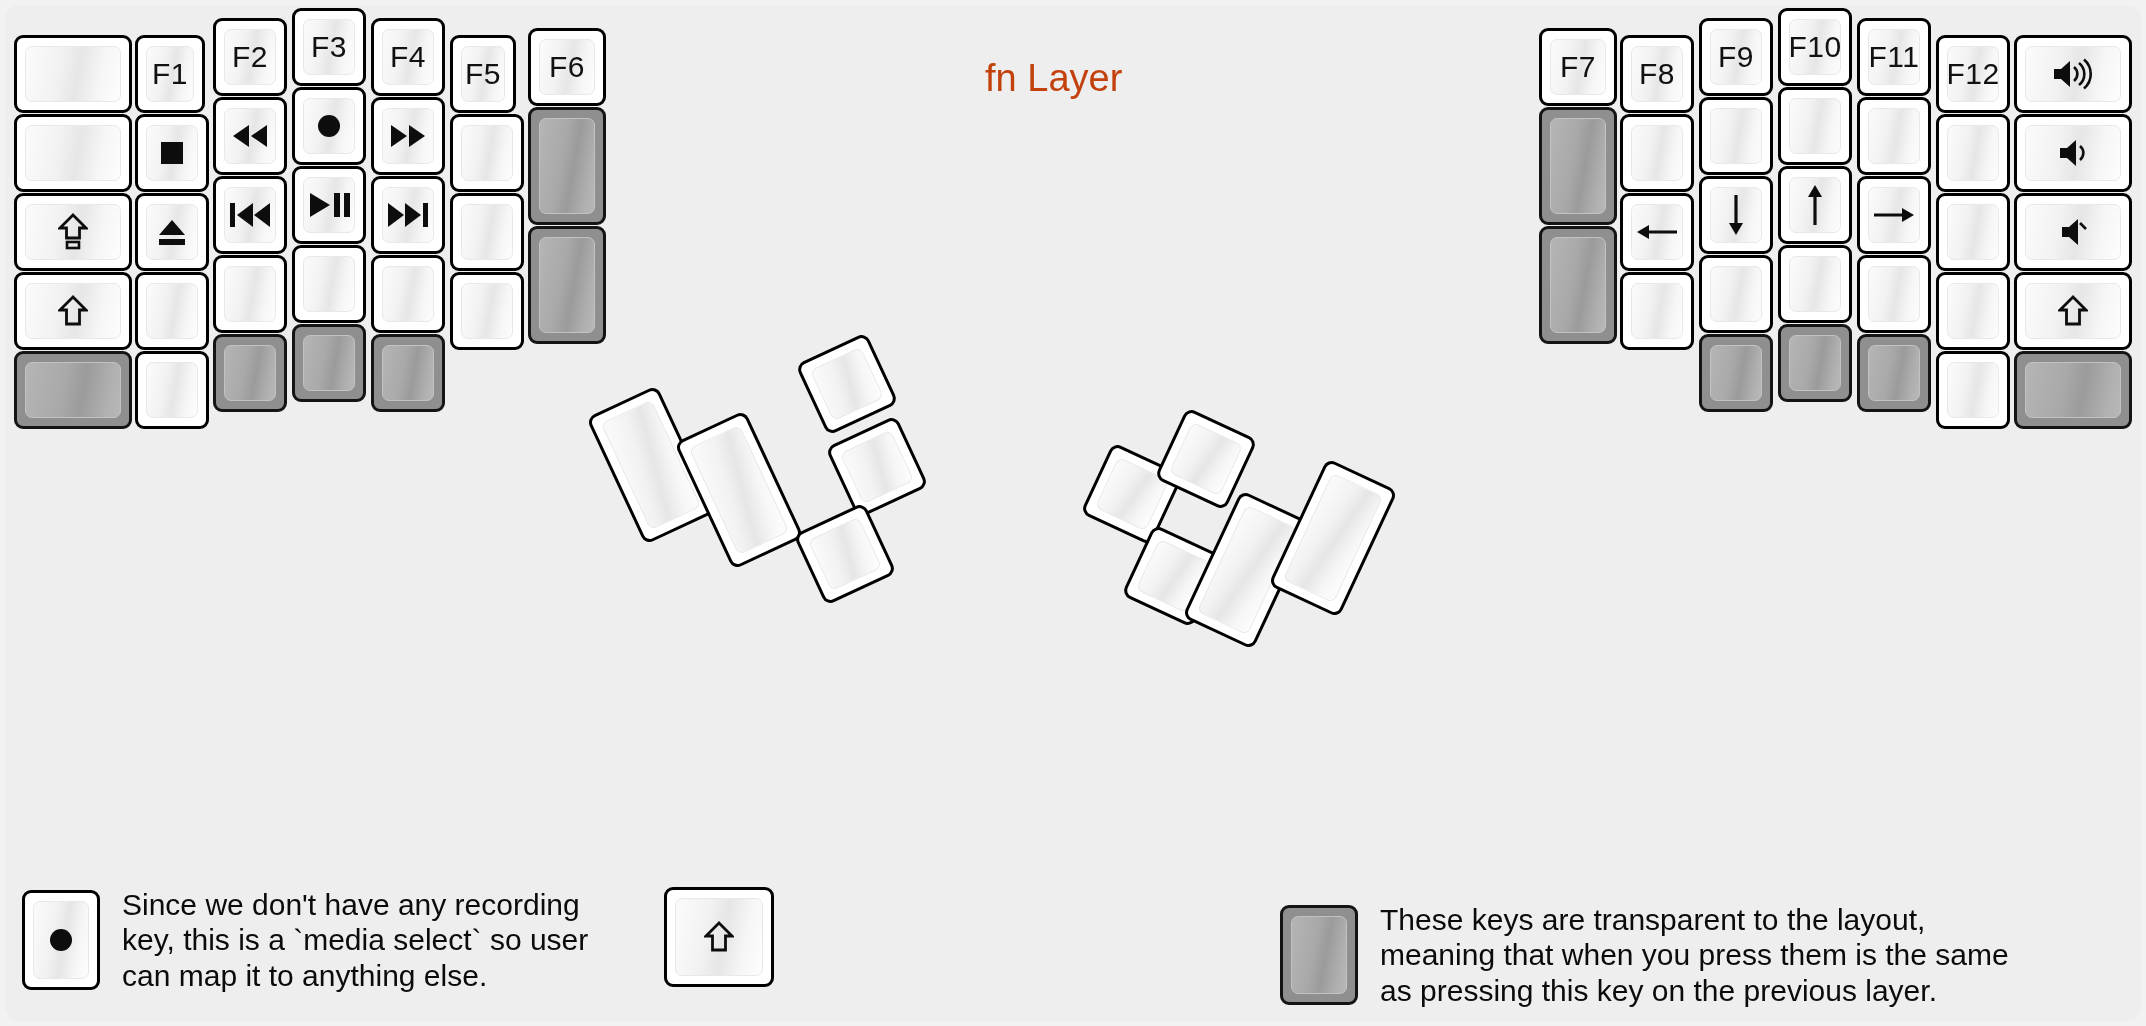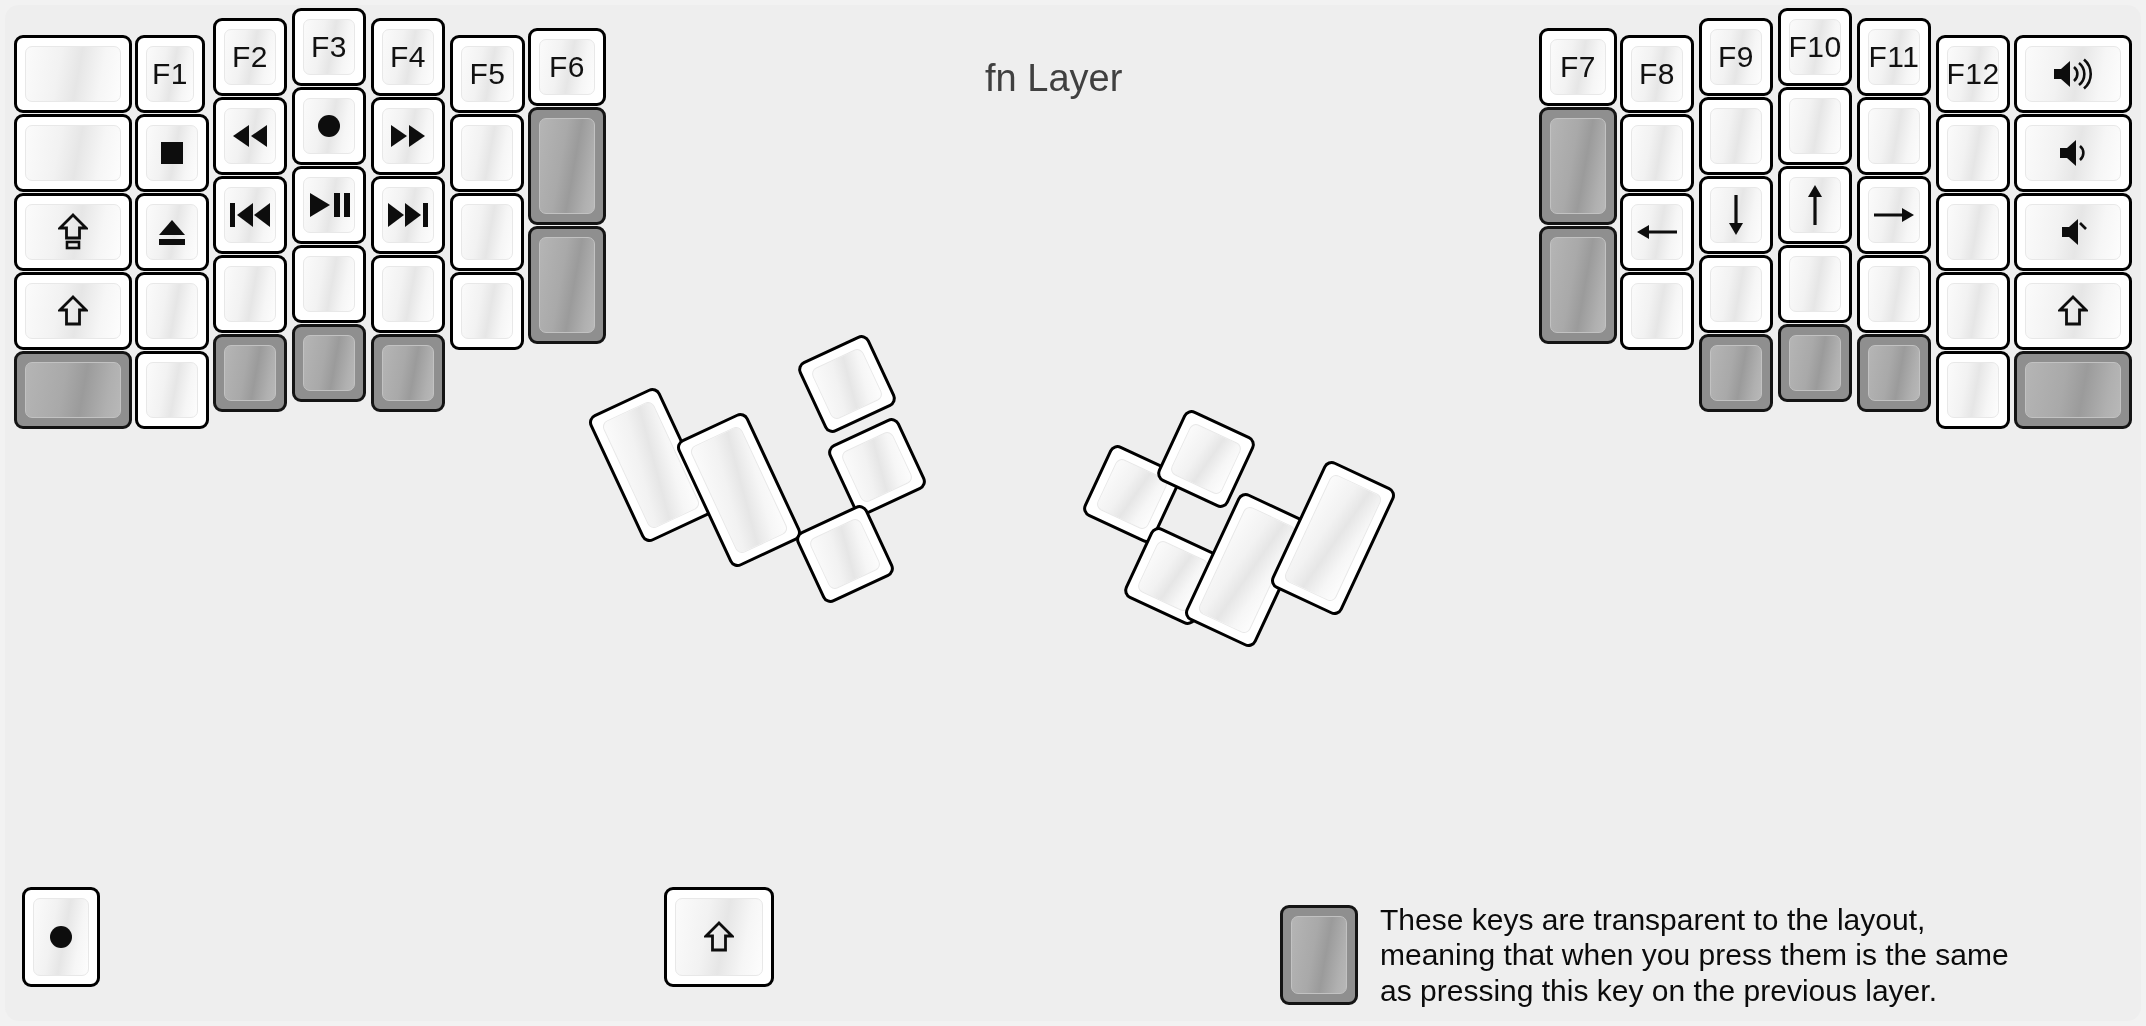--- a/index.html
+++ b/index.html
@@ -15,21 +15,21 @@
        background:linear-gradient(100deg,#fbfbfb 0%,#f2f2f2 35%,#e6e6e6 55%,#f6f6f6 78%,#fdfdfd 100%);
        border:1px solid #e8e8e8;display:flex;align-items:center;justify-content:center;}
   .key .lgd{position:relative;z-index:2;font-size:30px;color:#111;line-height:1;
        display:flex;align-items:center;justify-content:center;text-align:center;}
   .key.trans{background:#8f8f8f;border-color:#141414;}
   .key.trans .cap{background:linear-gradient(100deg,#b5b5b5 0%,#a9a9a9 40%,#9b9b9b 60%,#b0b0b0 85%,#b8b8b8 100%);
        border:1px solid #c2c2c2;}
   .fkey{font-size:31px;letter-spacing:.5px;}
 
   
-  .title{position:absolute;font-size:38px;color:#404040;white-space:nowrap;}
+  .title{position:absolute;font-size:38px;color:#c2410c;white-space:nowrap;}
 
   
   .legend-item{position:absolute;display:flex;align-items:center;}
   .legend-key{position:relative;flex:0 0 auto;box-sizing:border-box;border:3px solid #000;
        border-radius:9px;background:#fff;}
   .legend-key .cap{position:absolute;left:8px;top:8px;right:8px;bottom:8px;border-radius:7px;
        background:linear-gradient(100deg,#fbfbfb 0%,#f2f2f2 35%,#e6e6e6 55%,#f6f6f6 78%,#fdfdfd 100%);
        border:1px solid #e8e8e8;display:flex;align-items:center;justify-content:center;}
   .legend-key.trans{background:#8f8f8f;border-color:#141414;}
   .legend-key.trans .cap{background:linear-gradient(100deg,#b5b5b5 0%,#a9a9a9 40%,#9b9b9b 60%,#b0b0b0 85%,#b8b8b8 100%);
@@ -193,21 +193,21 @@
             </svg>
           </span>
         </div>
       </div>
       <div class="key" style="left: 371px; top: 255px; width: 74px; height: 78px;">
         <div class="cap"></div>
       </div>
       <div class="key trans" style="left: 371px; top: 334px; width: 74px; height: 78px;">
         <div class="cap"></div>
       </div>
-      <div class="key" style="left: 450px; top: 35px; width: 75px; height: 78px;">
+      <div class="key" style="left: 450px; top: 35px; width: 66px; height: 78px;">
         <div class="cap">
           <span class="lgd fkey">F5</span>
         </div>
       </div>
       <div class="key" style="left: 450px; top: 114px; width: 74px; height: 78px;">
         <div class="cap"></div>
       </div>
       <div class="key" style="left: 450px; top: 193px; width: 74px; height: 78px;">
         <div class="cap"></div>
       </div>
@@ -425,20 +425,23 @@
       <div class="legend-item" style="left: 22px; top: 887px;">
         <div class="legend-key" style="width: 78px; height: 100px;">
           <div class="cap">
             <span class="lgd">
               <svg class="ic" width="34" height="34" viewBox="0 0 34 34">
                 <circle cx="17" cy="17" r="11" fill="#0d0d0d"></circle>
               </svg>
             </span>
           </div>
         </div>
+        <div class="legend-text">Since we don't have any recording
+key, this is a `media select` so user
+can map it to anything else.</div>
       </div>
       <div class="legend-item" style="left: 664px; top: 887px;">
         <div class="legend-key" style="width: 110px; height: 100px;">
           <div class="cap">
             <span class="lgd">
               <svg class="ic" width="30" height="34" viewBox="0 0 30 34">
                 <path d="M15 3 L28 16 L21.5 16 L21.5 30 L8.5 30 L8.5 16 L2 16 Z" fill="none" stroke="#0d0d0d" stroke-width="2.8" stroke-linejoin="miter"></path>
               </svg>
             </span>
           </div>

